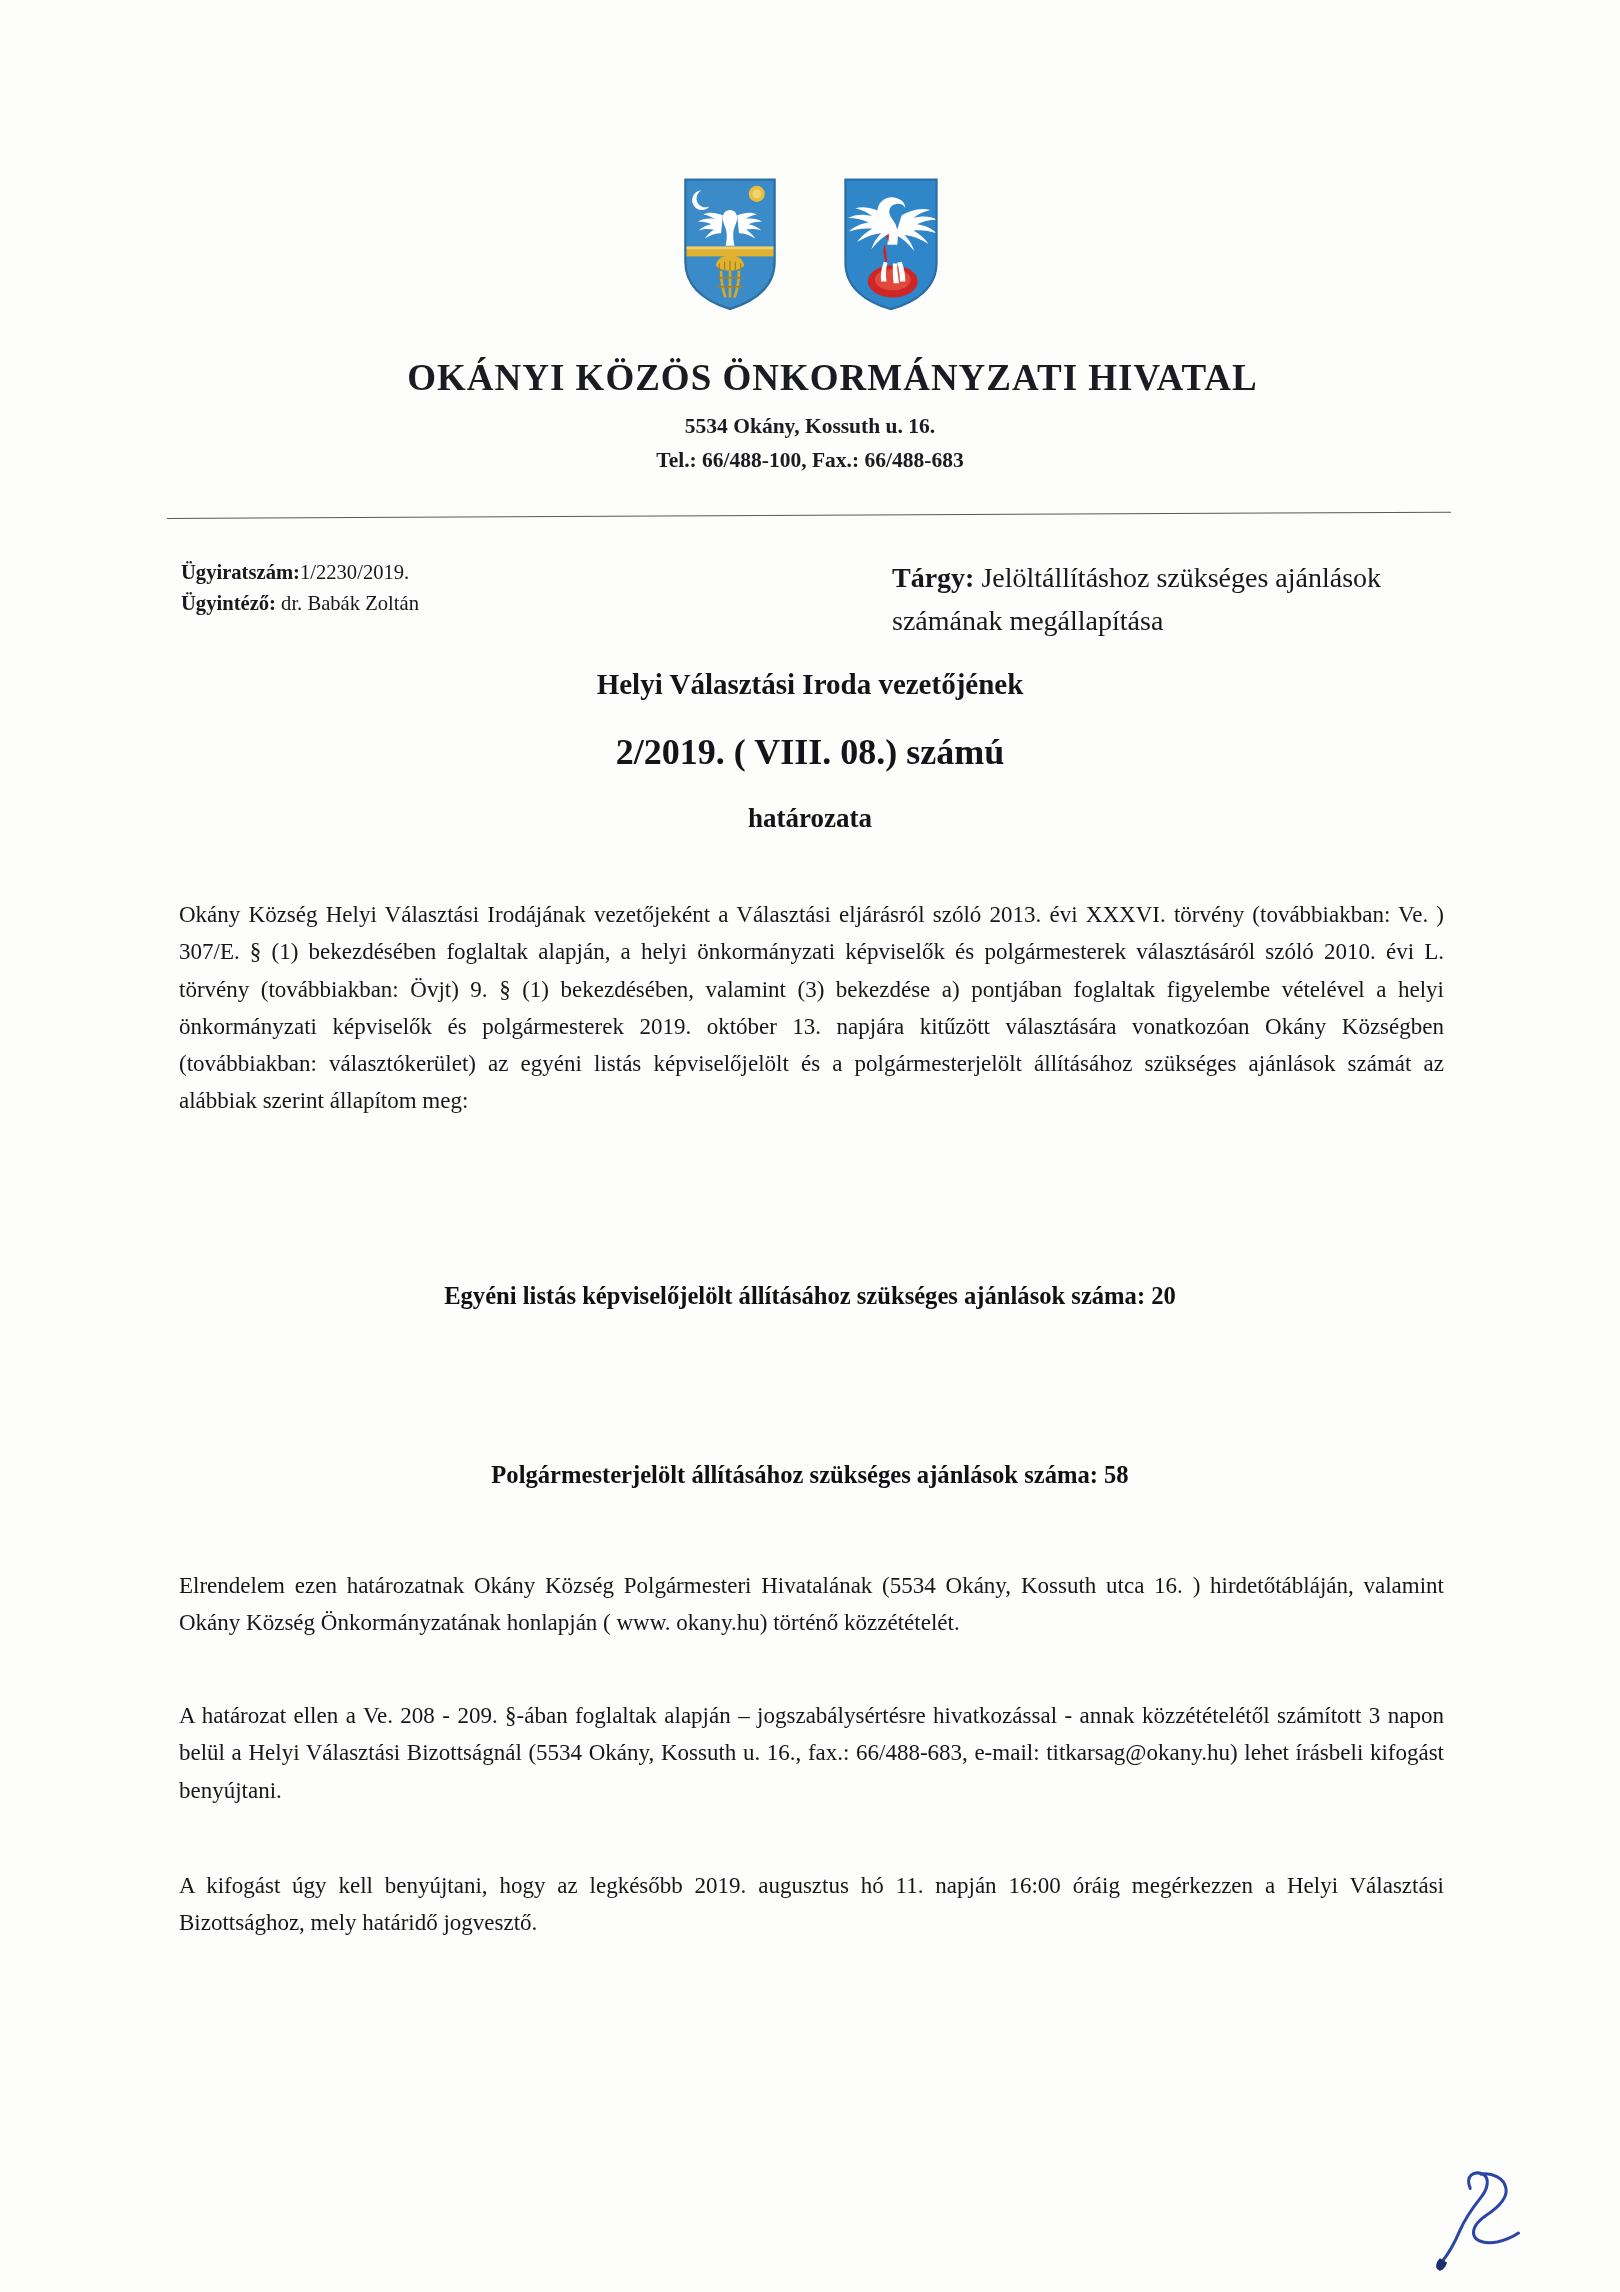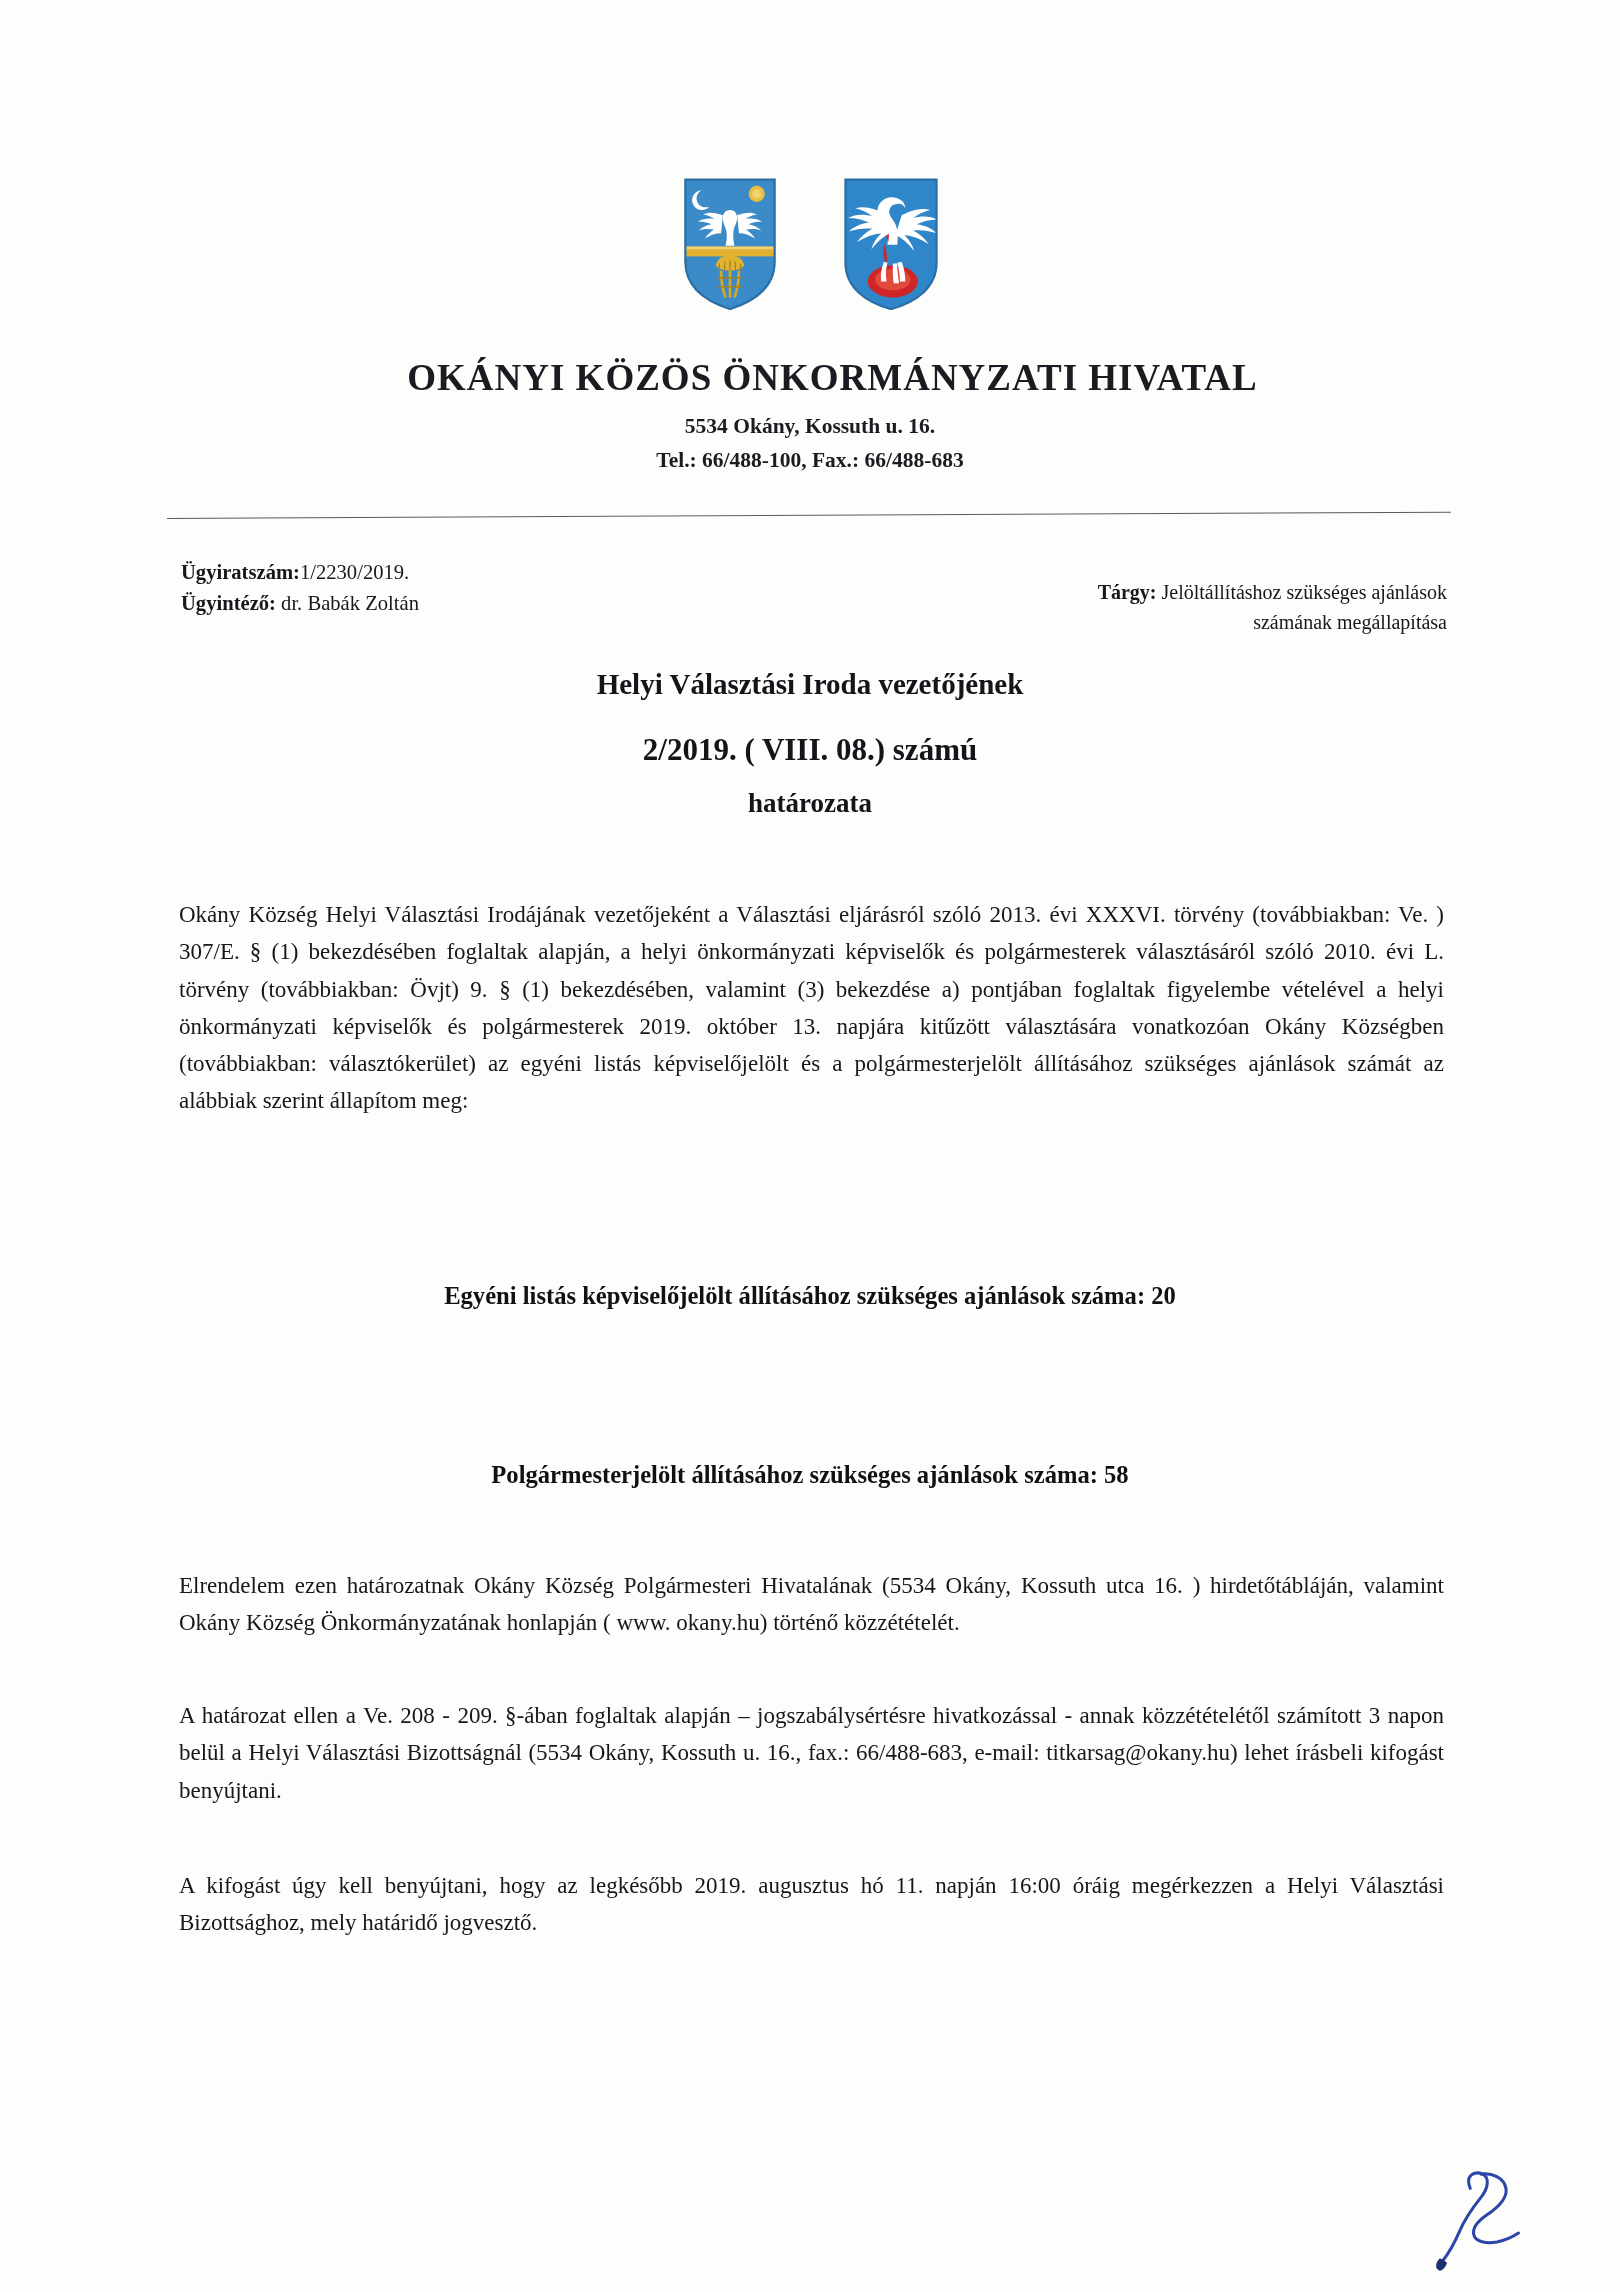--- a/index.html
+++ b/index.html
@@ -83,43 +83,42 @@
     font-size: 20.6px;
     line-height: 1.52;
     color: #17171d;
   }
   .ref-left .lbl { font-weight: 700; margin-top: 23px; }
   .ref-right {
     position: absolute;
     left: 892px;
     top: 0;
     width: 555px;
-    font-size: 20px;
+    font-size: 28px;
     line-height: 1.52;
     color: #17171d;
-    text-align: right;
-    margin-top: 20px;
+    text-align: left;
   }
   .ref-right .lbl { font-weight: 700; }
   .ref-right .subject-line2 { display: block; }
 
   
   .doc-title {
     position: absolute;
     top: 670px;
     left: 0;
     width: 100%;
     text-align: center;
   }
   .dt-line {
     font-weight: 700;
     color: #14141a;
   }
   .dt-1 { font-size: 29px; line-height: 1.0; margin-bottom: 35px; }
-  .dt-2 { font-size: 31px; line-height: 1.0; margin-bottom: 25px; }
+  .dt-2 { font-size: 36px; line-height: 1.0; margin-bottom: 35px; }
   .dt-3 { font-size: 27px; line-height: 1.0; }
 
   
   .body-block {
     position: absolute;
     left: 179px;
     width: 1265px;
     font-size: 23px;
     line-height: 1.62;
     text-align: justify;

